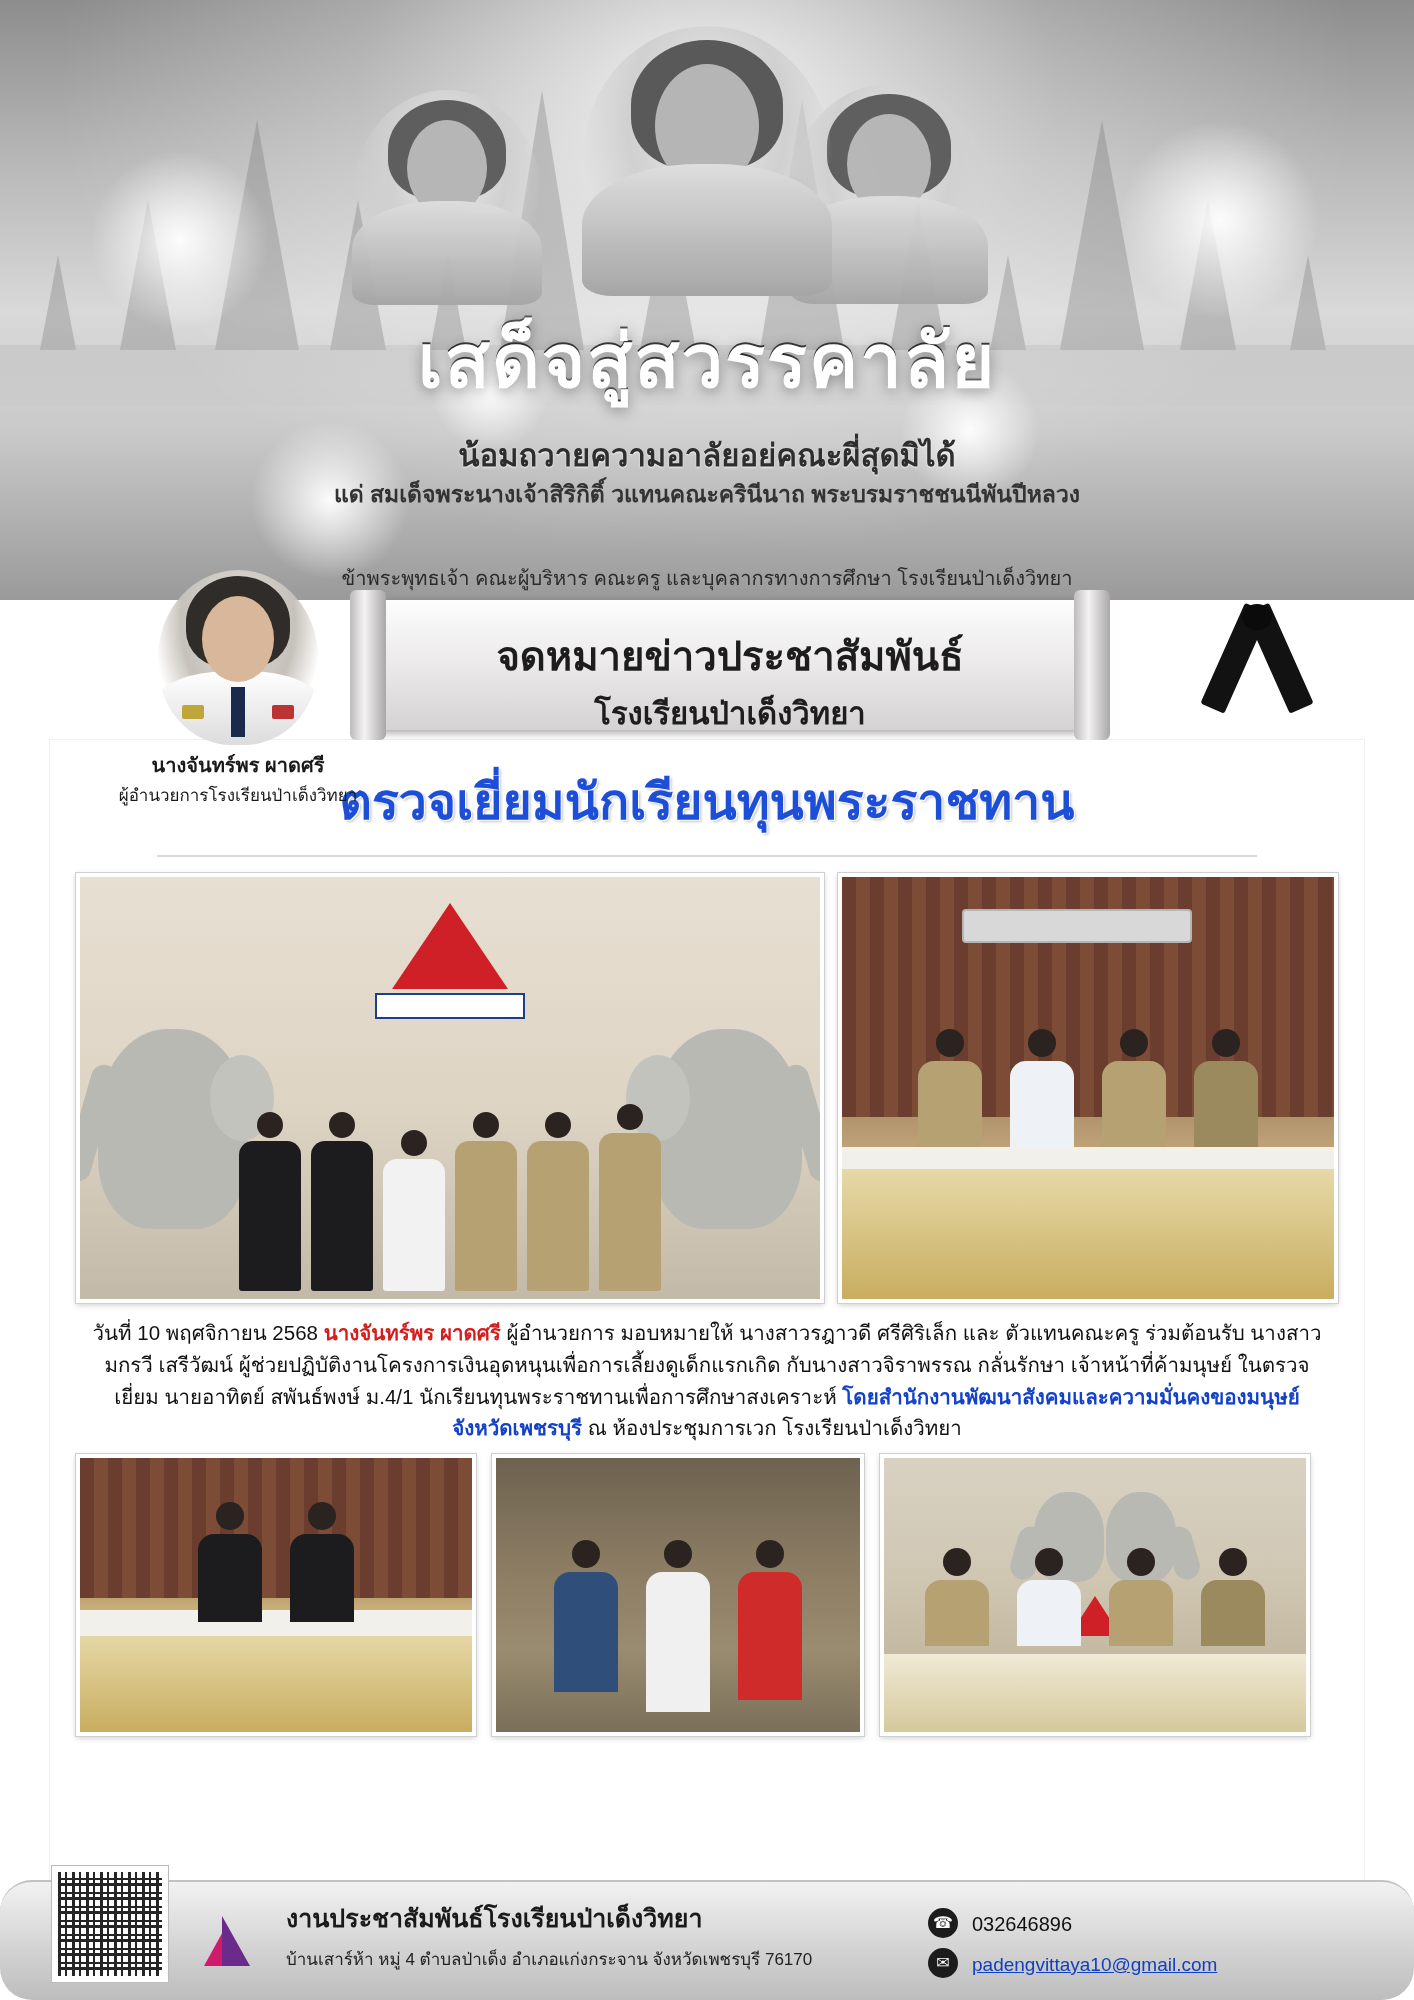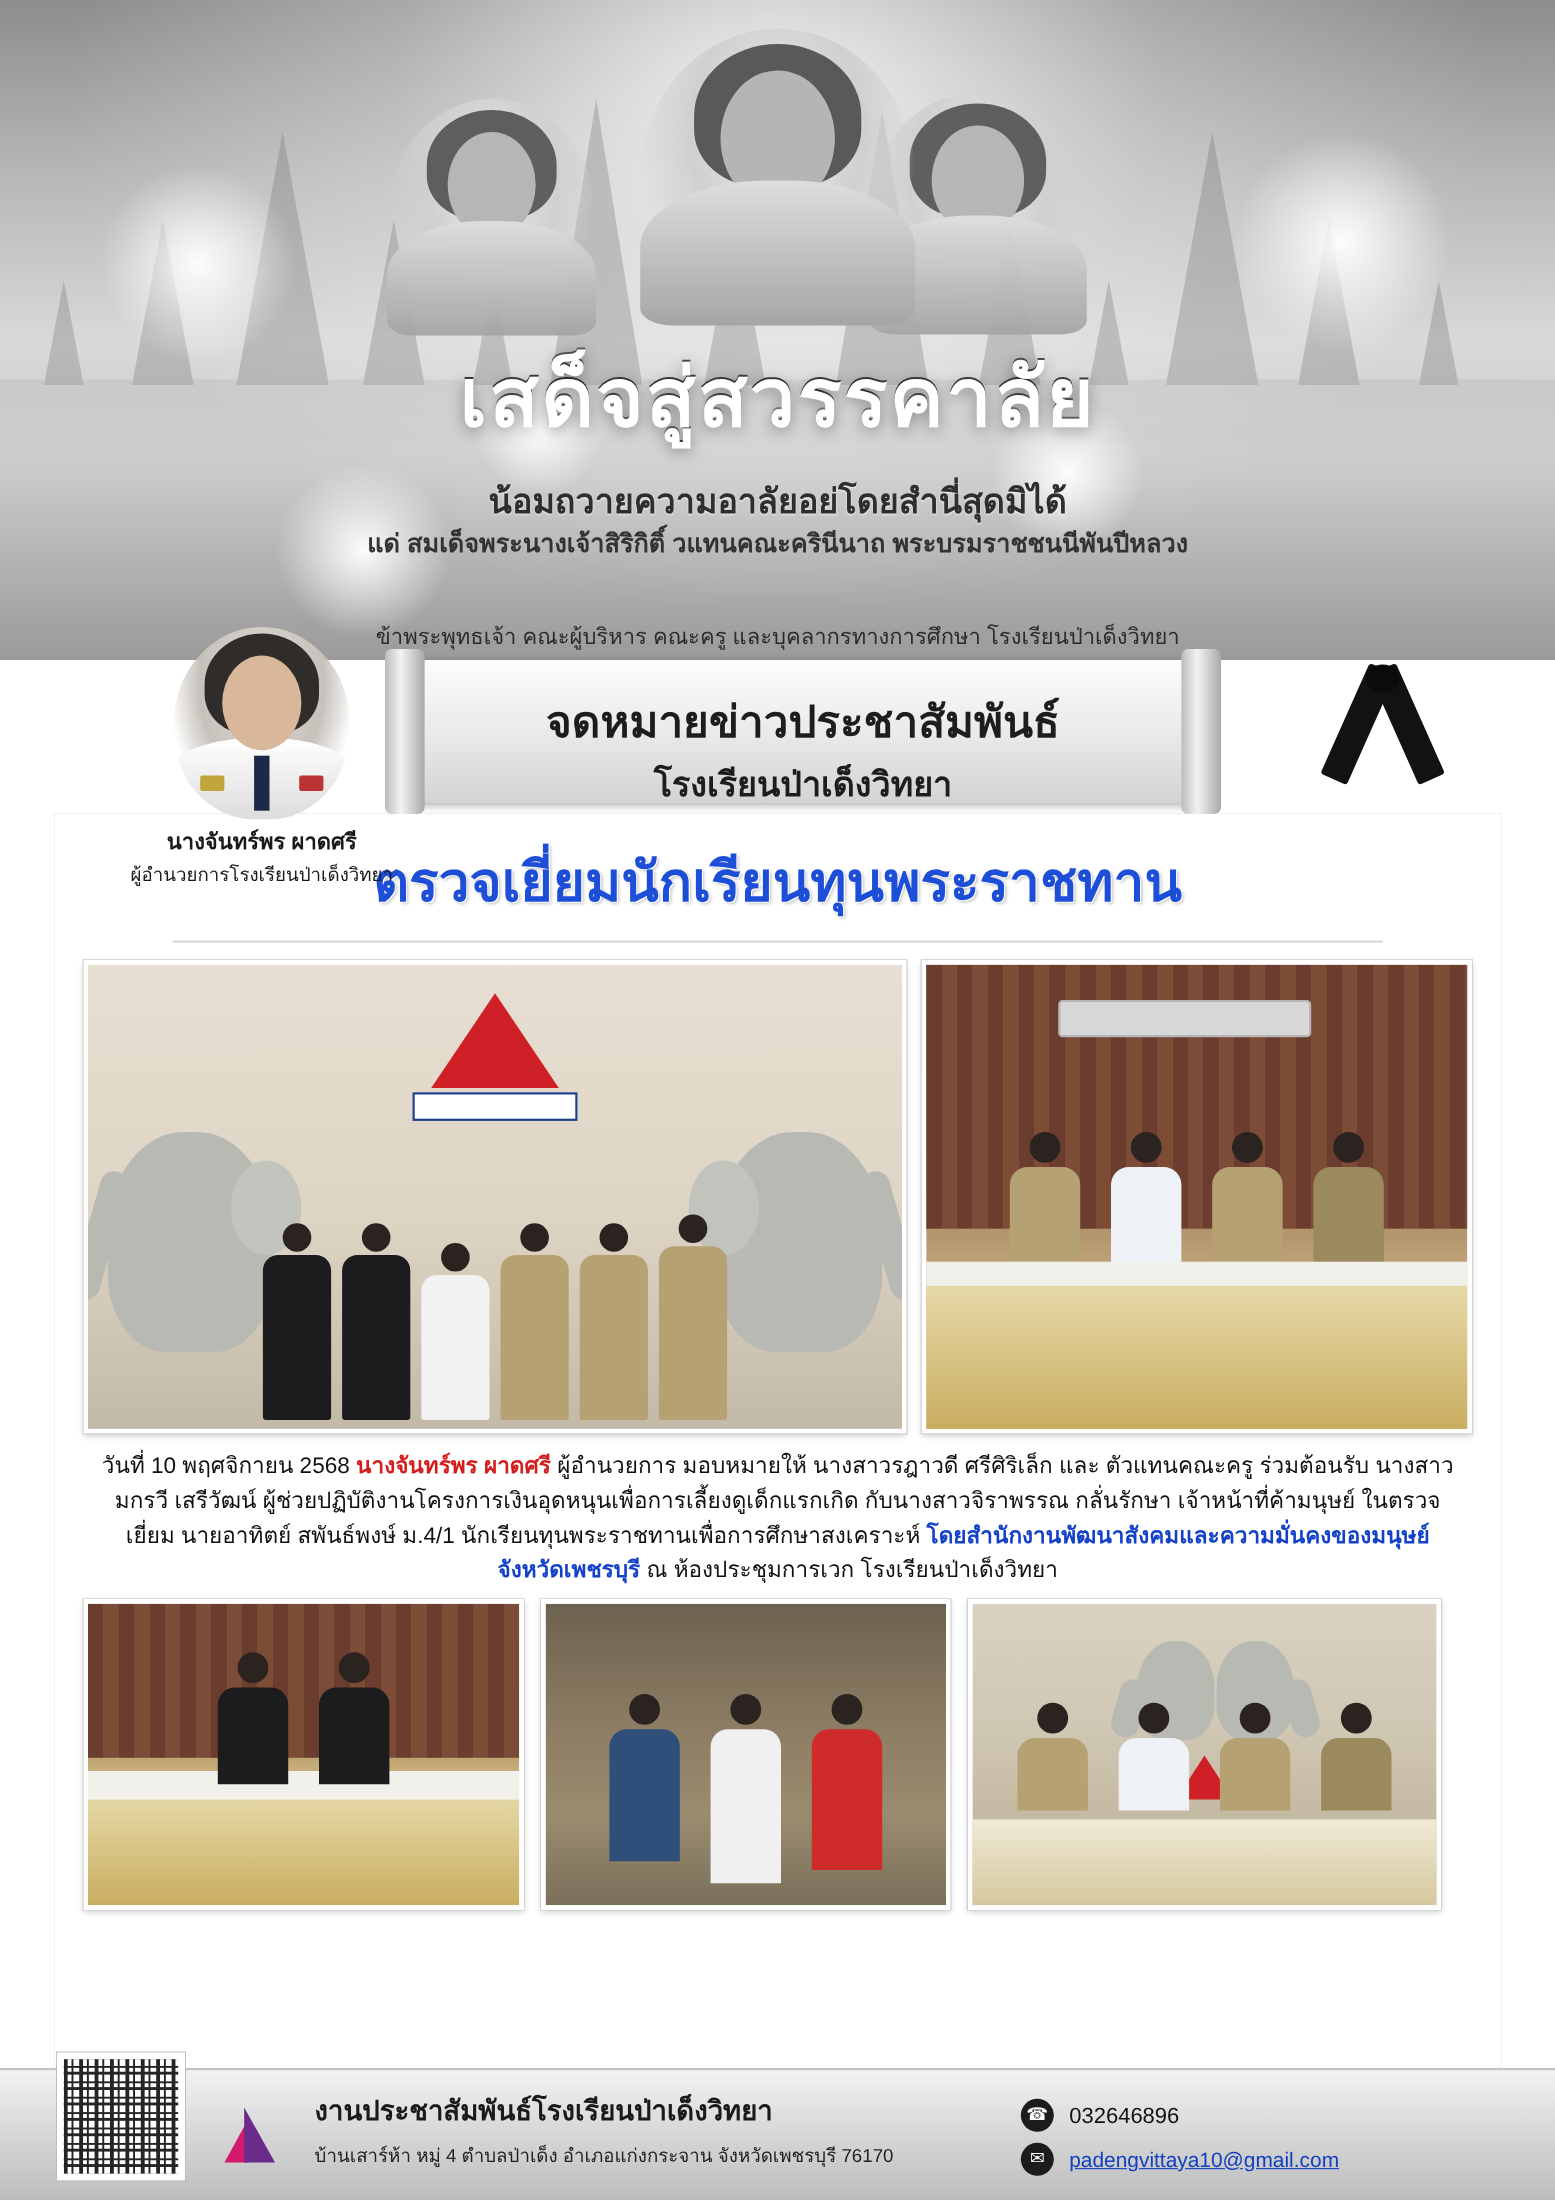--- a/index.html
+++ b/index.html
@@ -213,20 +213,21 @@
   .pb { border: 4px solid #fff; box-shadow: 0 0 0 1px #cfcfcf, 0 2px 6px rgba(0,0,0,0.2); height: 282px; position: relative; overflow: hidden; }
   .pb-1 { width: 400px; background: linear-gradient(180deg,#5d4537 0%, #8d6a4d 30%, #d8c185 62%, #cdb070 100%); }
   .pb-2 { width: 372px; background: linear-gradient(180deg,#6d6250 0%, #8c7c63 40%, #9a8c6f 70%, #7a6f5a 100%); }
   .pb-3 { width: 430px; background: linear-gradient(180deg,#d9d2c3 0%, #cfc6b2 45%, #b8ab8f 100%); }
 
   
   .footer {
     position: absolute; left: 0; bottom: 0; width: 1414px; height: 120px;
     background: linear-gradient(180deg,#f2f2f2 0%, #d9d9d9 45%, #bdbdbd 100%);
     border-top: 2px solid #c2c2c2;
+    border-radius: 32px;
   }
   .qr {
     position: absolute; left: 52px; bottom: 18px; width: 116px; height: 116px;
     background: #fff; border: 6px solid #fff; box-shadow: 0 0 0 1px #bbb;
   }
   .qr-inner { width: 100%; height: 100%; background-image:
       linear-gradient(90deg, #000 25%, transparent 25%, transparent 50%, #000 50%, #000 62%, transparent 62%),
       linear-gradient(0deg, #000 18%, transparent 18%, transparent 42%, #000 42%, #000 55%, transparent 55%);
     background-size: 14px 14px, 14px 14px;
     opacity: 0.85;
@@ -285,21 +286,21 @@
     </div>
   </div>
 
   <div class="bokeh" style="left:90px; top:150px; width:180px; height:180px;"></div>
   <div class="bokeh" style="left:1120px; top:120px; width:200px; height:200px;"></div>
   <div class="bokeh" style="left:430px; top:330px; width:120px; height:120px;"></div>
   <div class="bokeh" style="left:900px; top:360px; width:140px; height:140px;"></div>
   <div class="bokeh" style="left:250px; top:420px; width:160px; height:160px;"></div>
 
   <div class="headline">เสด็จสู่สวรรคาลัย</div>
-  <div class="sub1">น้อมถวายความอาลัยอย่โดยสำนี่สุดมิได้</div>
+  <div class="sub1">น้อมถวายความอาลัยอย่คณะผี่สุดมิได้</div>
   <div class="sub2">แด่ สมเด็จพระนางเจ้าสิริกิติ์ วแทนคณะครินีนาถ พระบรมราชชนนีพันปีหลวง</div>
   <div class="sub4">ข้าพระพุทธเจ้า คณะผู้บริหาร คณะครู และบุคลากรทางการศึกษา โรงเรียนป่าเด็งวิทยา</div>
 </div>
 
 <div class="director">
   <div class="dir-photo">
     <div class="uniform"></div>
     <div class="hair"></div>
     <div class="face"></div>
     <div class="tie"></div>

